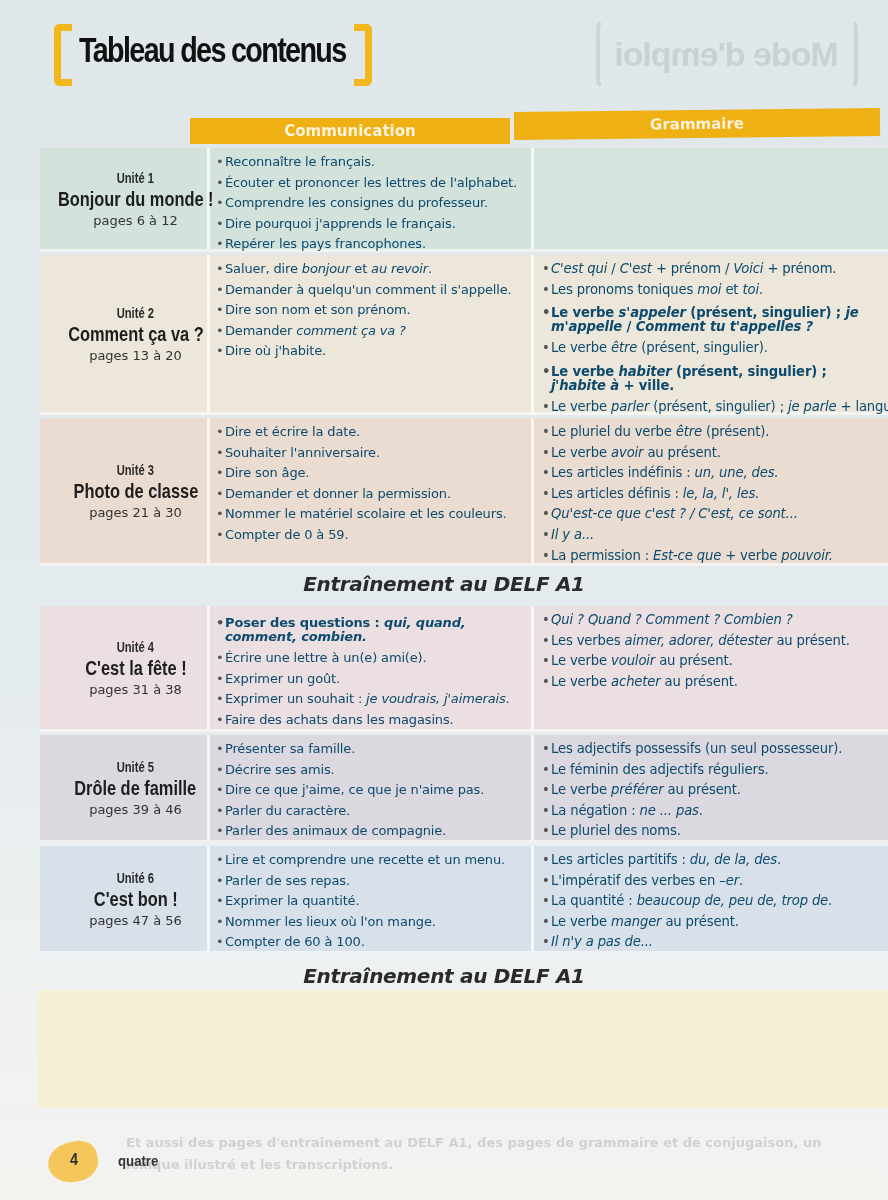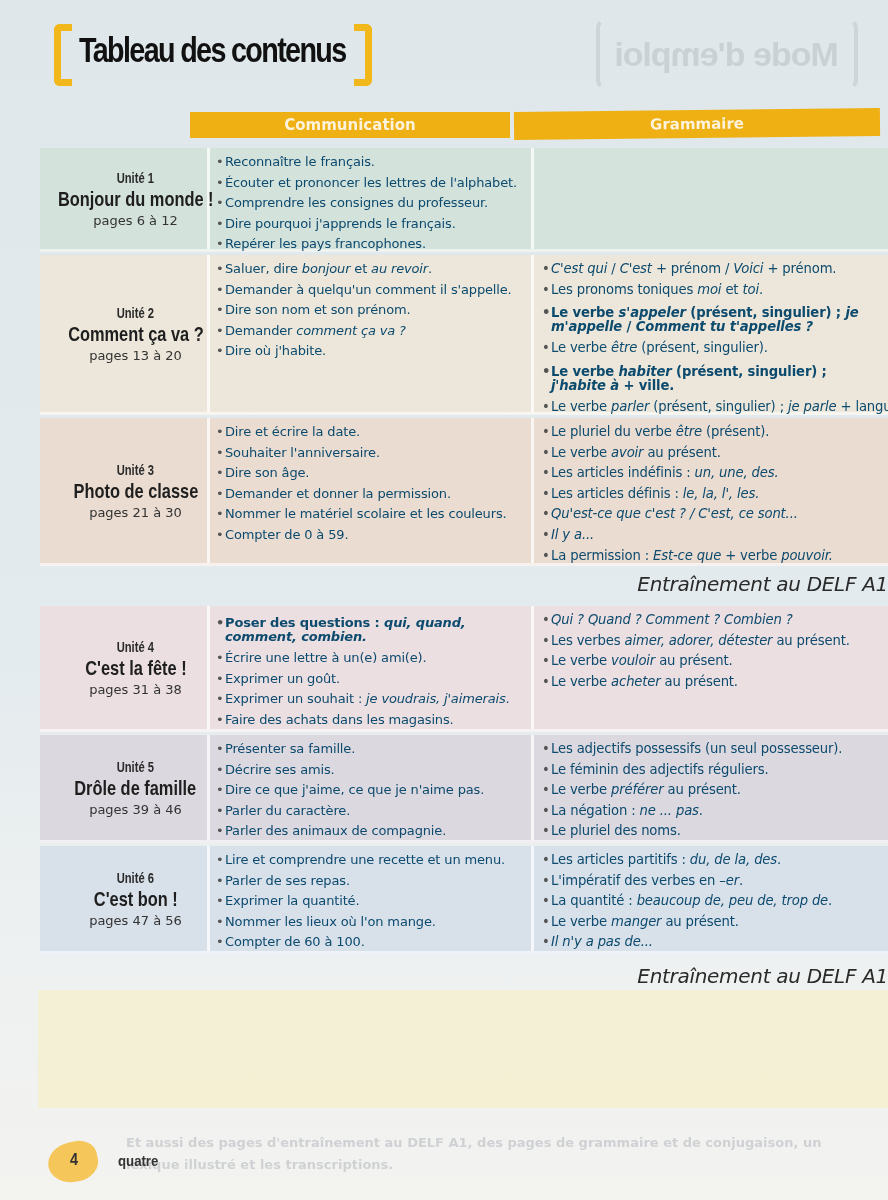--- a/index.html
+++ b/index.html
@@ -29,21 +29,21 @@
     position: absolute; left: 25px; top: 6px;
     font-family: "Liberation Sans", sans-serif; font-weight: bold;
     font-size: 35px; letter-spacing: -2px; color: #111;
     transform: scaleX(0.82); transform-origin: left center; white-space: nowrap;
   }
   .col-head {
     position: absolute; height: 26px; background: #eeb012;
     color: #fdf3dc; font-weight: bold; font-size: 15px;
     display: flex; align-items: center; justify-content: center;
   }
-  .col-head.comm { left: 190px; top: 112px; width: 320px; }
+  .col-head.comm { left: 190px; top: 118px; width: 320px; }
   .col-head.gram { left: 514px; top: 110px; width: 366px; height: 28px; transform: rotate(-0.6deg); }
 
   .row { position: absolute; left: 40px; display: flex; }
   .cell { padding: 0; }
   .unit-cell {
     width: 146px; display: flex; flex-direction: column; align-items: center; justify-content: center;
     text-align: center; border-right: 3px solid rgba(255,255,255,0.75); margin-left: 24px;
   }
   .unit-num {
     font-family: "Liberation Sans", sans-serif; font-weight: bold; font-size: 14px;
@@ -68,22 +68,22 @@
   .u1 { top: 148px; height: 104px; background: #d4e2dc; }
   .u2 { top: 255px; height: 160px; background: #ece7da; }
   .u3 { top: 418px; height: 148px; background: #eadcd1; }
   .u4 { top: 606px; height: 126px; background: #ebdfe1; }
   .u5 { top: 735px; height: 108px; background: #dcd8df; }
   .u6 { top: 846px; height: 108px; background: #d8e0ea; }
   .u1 .gram-cell { background: #d5e3dd; }
   .row { border-bottom: 3px solid rgba(255,255,255,0.6); }
 
   .delf {
-    position: absolute; left: 0; width: 888px; text-align: right;
-    font-weight: normal; font-style: italic; font-size: 20px; color: #2a2a2a; letter-spacing: -0.3px;
+    position: absolute; left: 0; width: 888px; text-align: center;
+    font-weight: bold; font-style: italic; font-size: 20px; color: #2a2a2a; letter-spacing: -0.3px;
   }
   .delf.d1 { top: 572px; }
   .delf.d2 { top: 964px; }
 
   .faded-block {
     position: absolute; left: 38px; top: 990px; width: 850px; height: 118px;
     background: rgba(248, 238, 190, 0.55);
   }
   .faded-text {
     position: absolute; left: 126px; top: 1092px; width: 740px;

